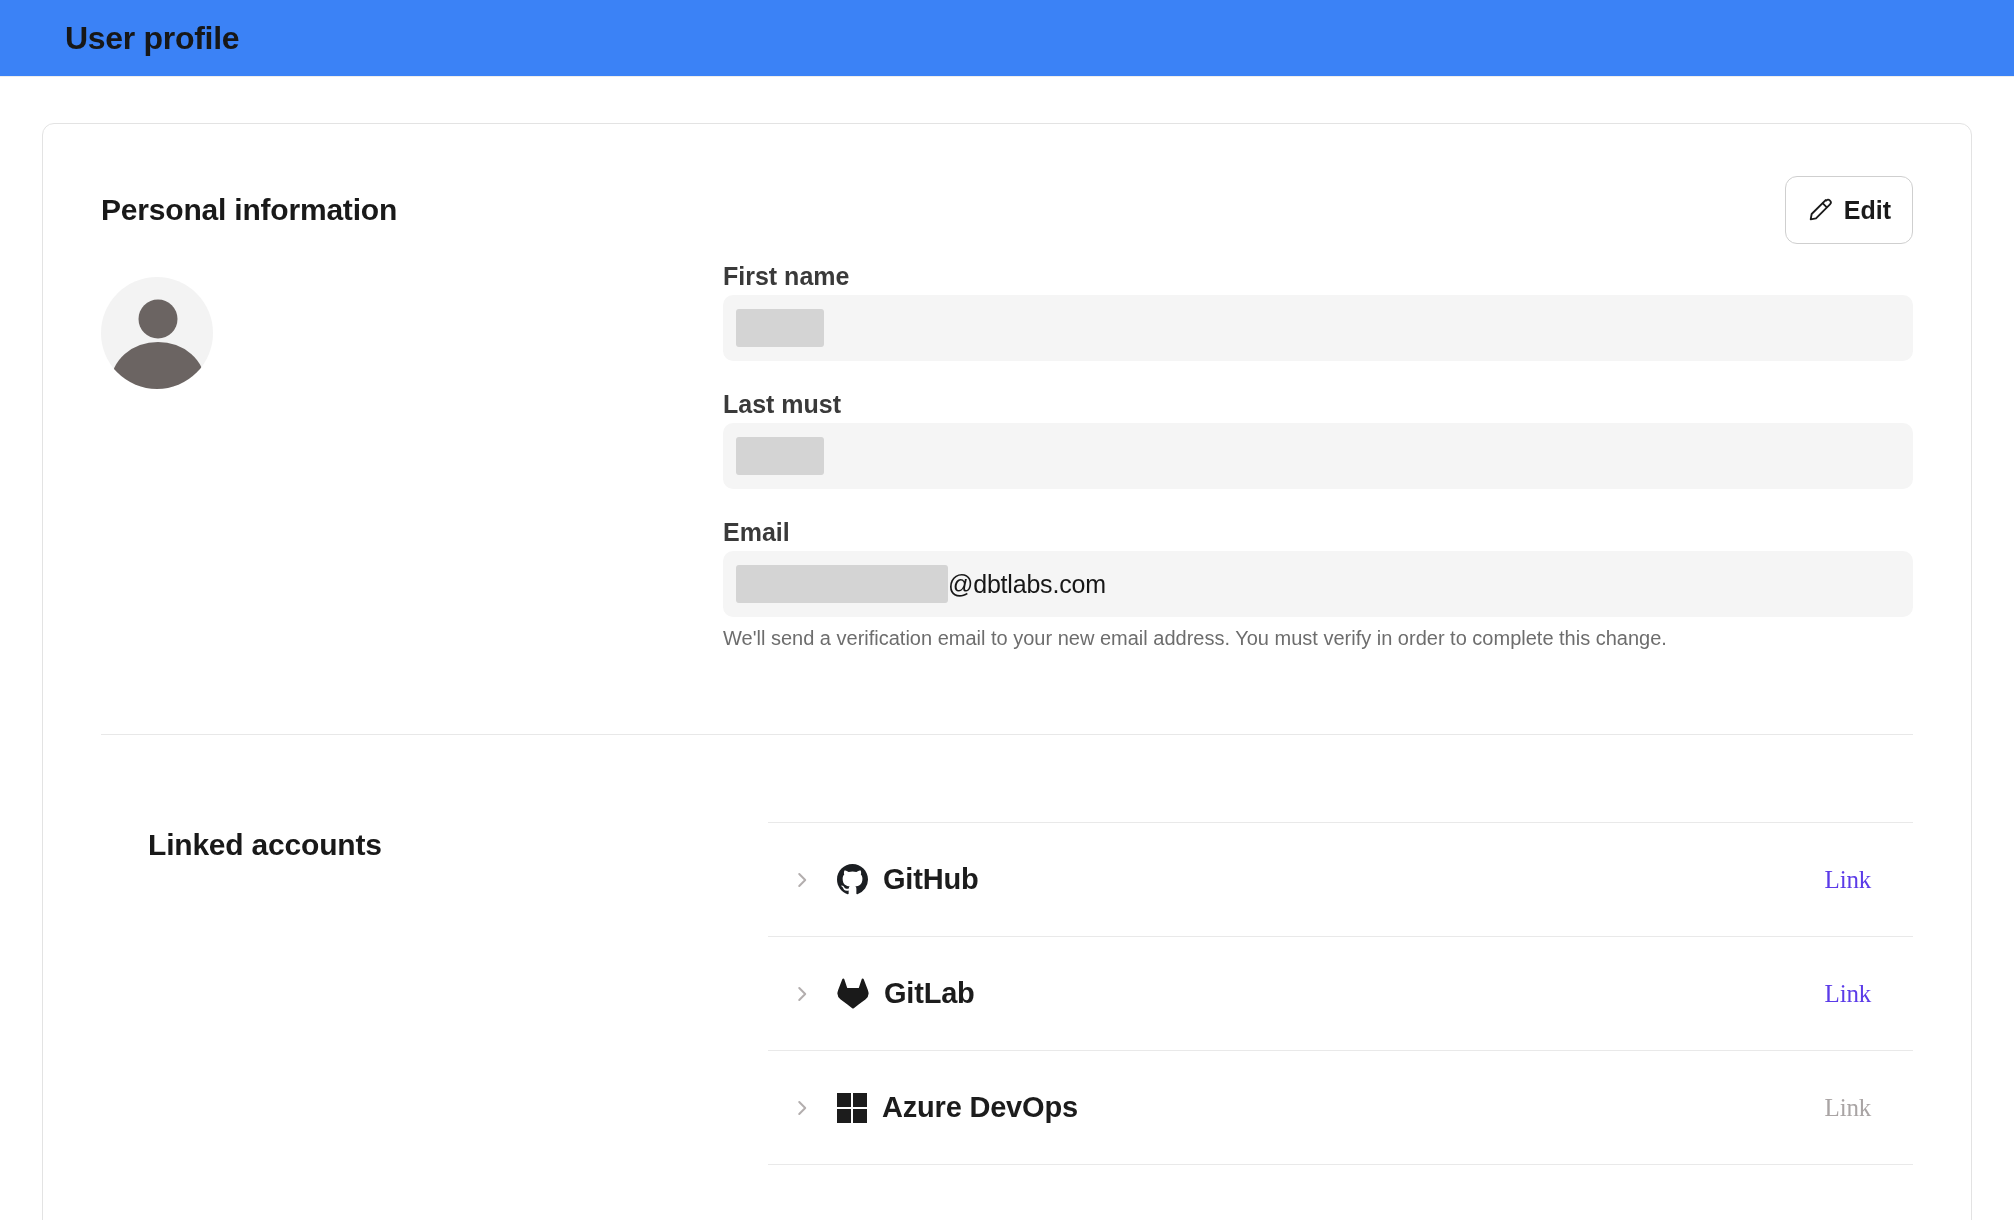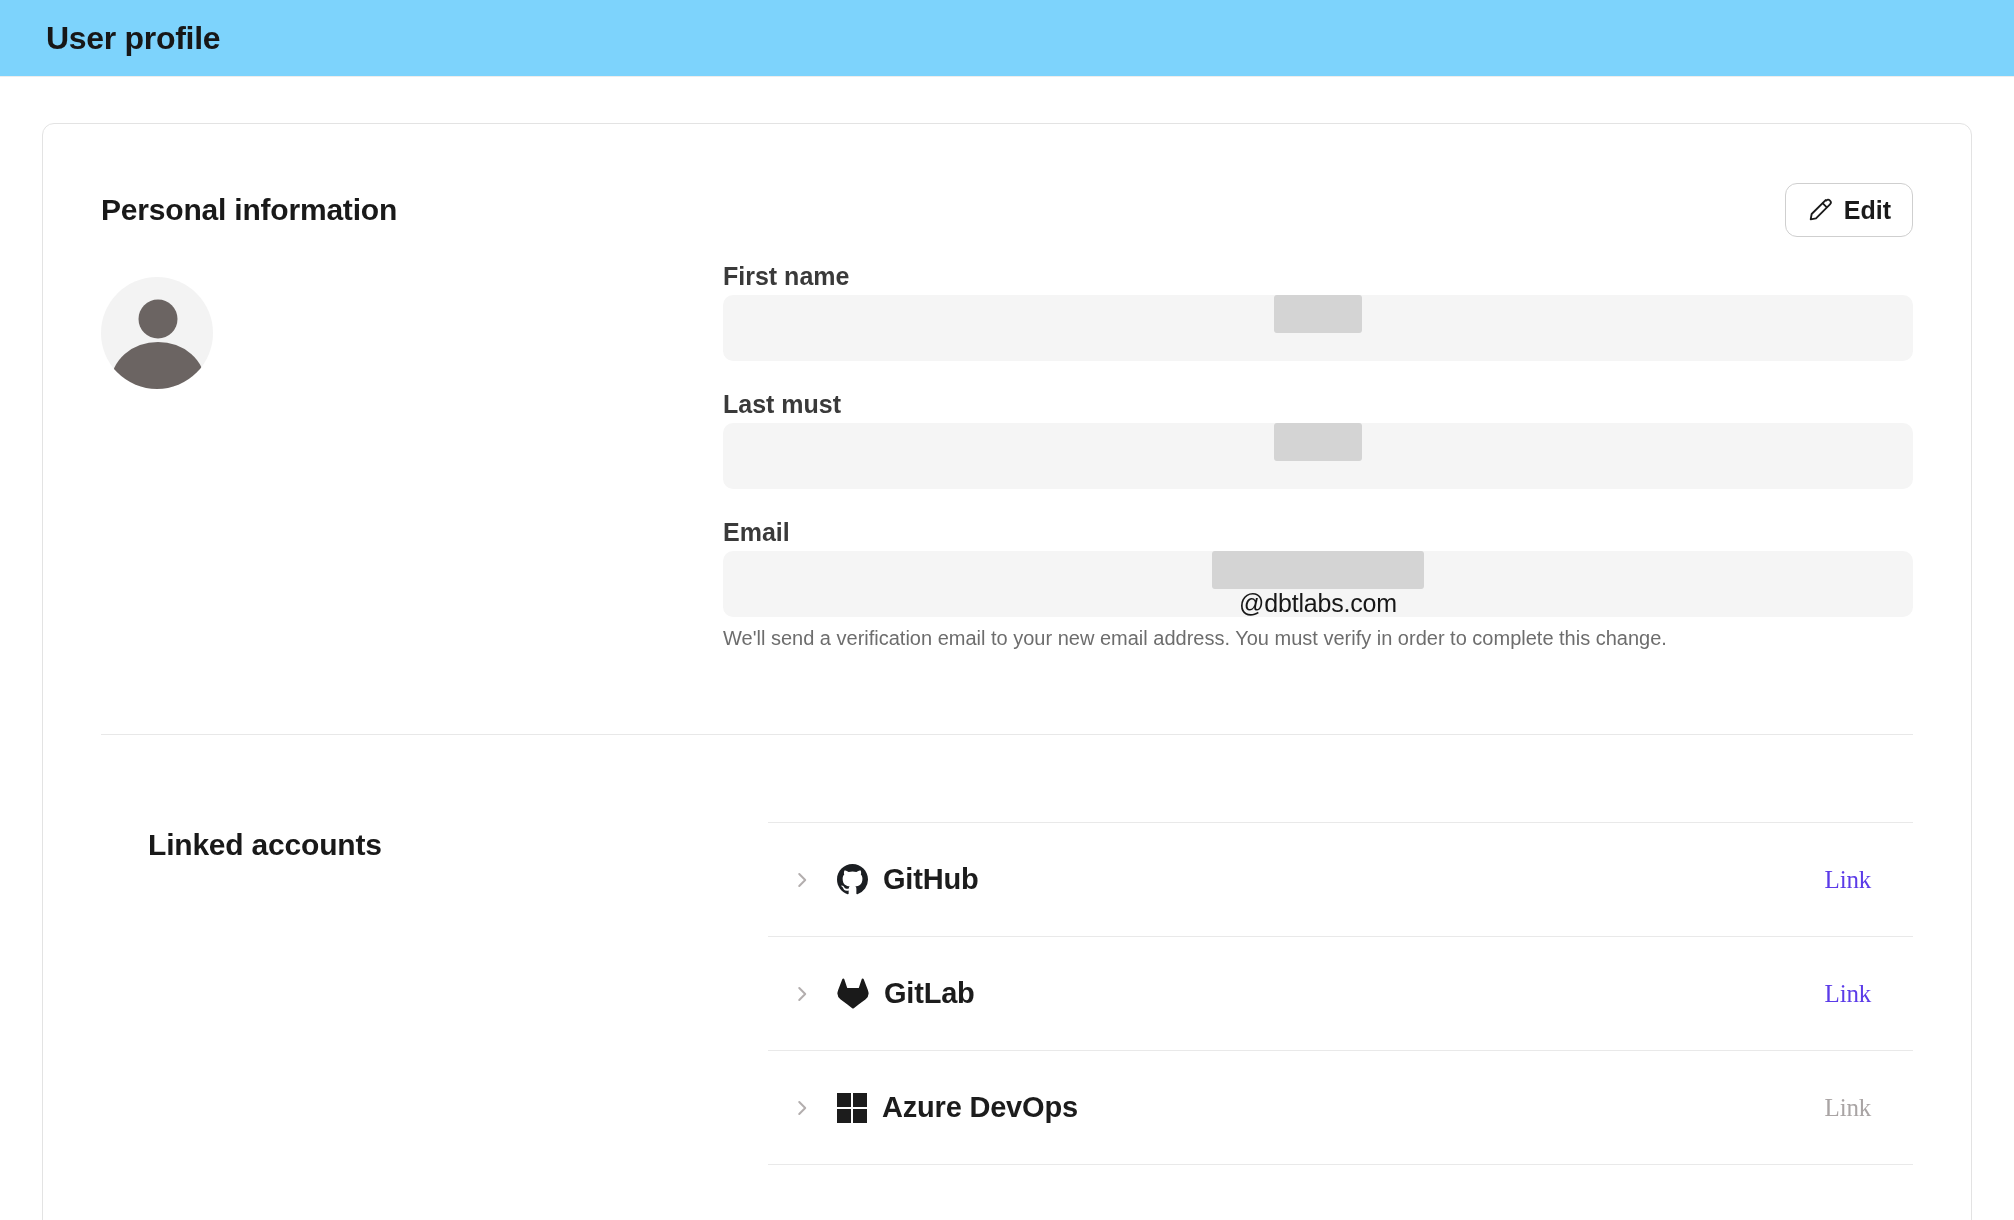--- a/index.html
+++ b/index.html
@@ -2,49 +2,49 @@
 <html><head>
 <meta charset="utf-8">
 <style>
   * { margin:0; padding:0; box-sizing:border-box; }
   html,body { width:2014px; height:1220px; overflow:hidden; background:#fff;
     font-family:"Liberation Sans", sans-serif; color:#1a1a1a;
     -webkit-font-smoothing:antialiased; }
 
   
   .topbar { height:77px; display:flex; align-items:center;
-    padding:0 46px; border-bottom:1px solid #ededed; background:#7dd3fc; }
+    padding:0 65px; border-bottom:1px solid #ededed; background:#3b82f6; }
   .page-title { font-size:32px; font-weight:700; letter-spacing:-0.3px; color:#171717; }
 
   
   .card { margin:46px 42px 0; width:1930px; height:1400px;
     border:1px solid #e3e3e3; border-radius:12px; background:#fff;
     padding:0 58px; }
 
   
   .section-header { display:flex; justify-content:space-between; align-items:center;
     margin-top:59px; height:54px; }
   .section-heading { font-size:30px; font-weight:700; letter-spacing:-0.2px; color:#191919; }
-  .edit-btn { display:flex; align-items:center; gap:11px; height:54px; padding:0 21px;
+  .edit-btn { display:flex; align-items:center; gap:11px; height:68px; padding:0 21px;
     background:#fff; border:1px solid #cfcfcf; border-radius:12px; cursor:pointer;
     font-family:inherit; font-size:25px; font-weight:600; color:#1a1a1a; }
   .edit-btn svg { display:block; }
 
   
   .pi-body { display:flex; margin-top:26px; }
   .pi-left { width:622px; flex:0 0 622px; }
   .avatar { width:112px; height:112px; border-radius:50%; background:#f3f3f3;
     overflow:hidden; margin-top:14px; }
   .pi-form { flex:1; min-width:0; }
 
   .field + .field { margin-top:30px; }
   .field-label { display:block; font-size:25px; line-height:26px; font-weight:600;
     color:#3a3a3a; margin-bottom:6px; }
   .input-box { height:66px; background:#f5f5f5; border:none; border-radius:10px;
-    display:flex; align-items:center; padding:0 13px; width:100%;flex-direction:column; }
+    display:flex; align-items:center; padding:0 13px; width:100%; }
   .redact { height:38px; background:#d4d4d4; border-radius:3px; flex:0 0 auto; }
   .redact.name { width:88px; }
   .redact.email { width:212px; }
   .email-suffix { font-size:25px; color:#171717; letter-spacing:-0.2px; }
   .helper { margin-top:8px; font-size:20px; line-height:26px; color:#6d6d6d; }
 
   .section-divider { border:none; border-top:1px solid #e8e8e8; margin-top:83px; }
 
   
   .linked { display:flex; margin-top:87px; }

